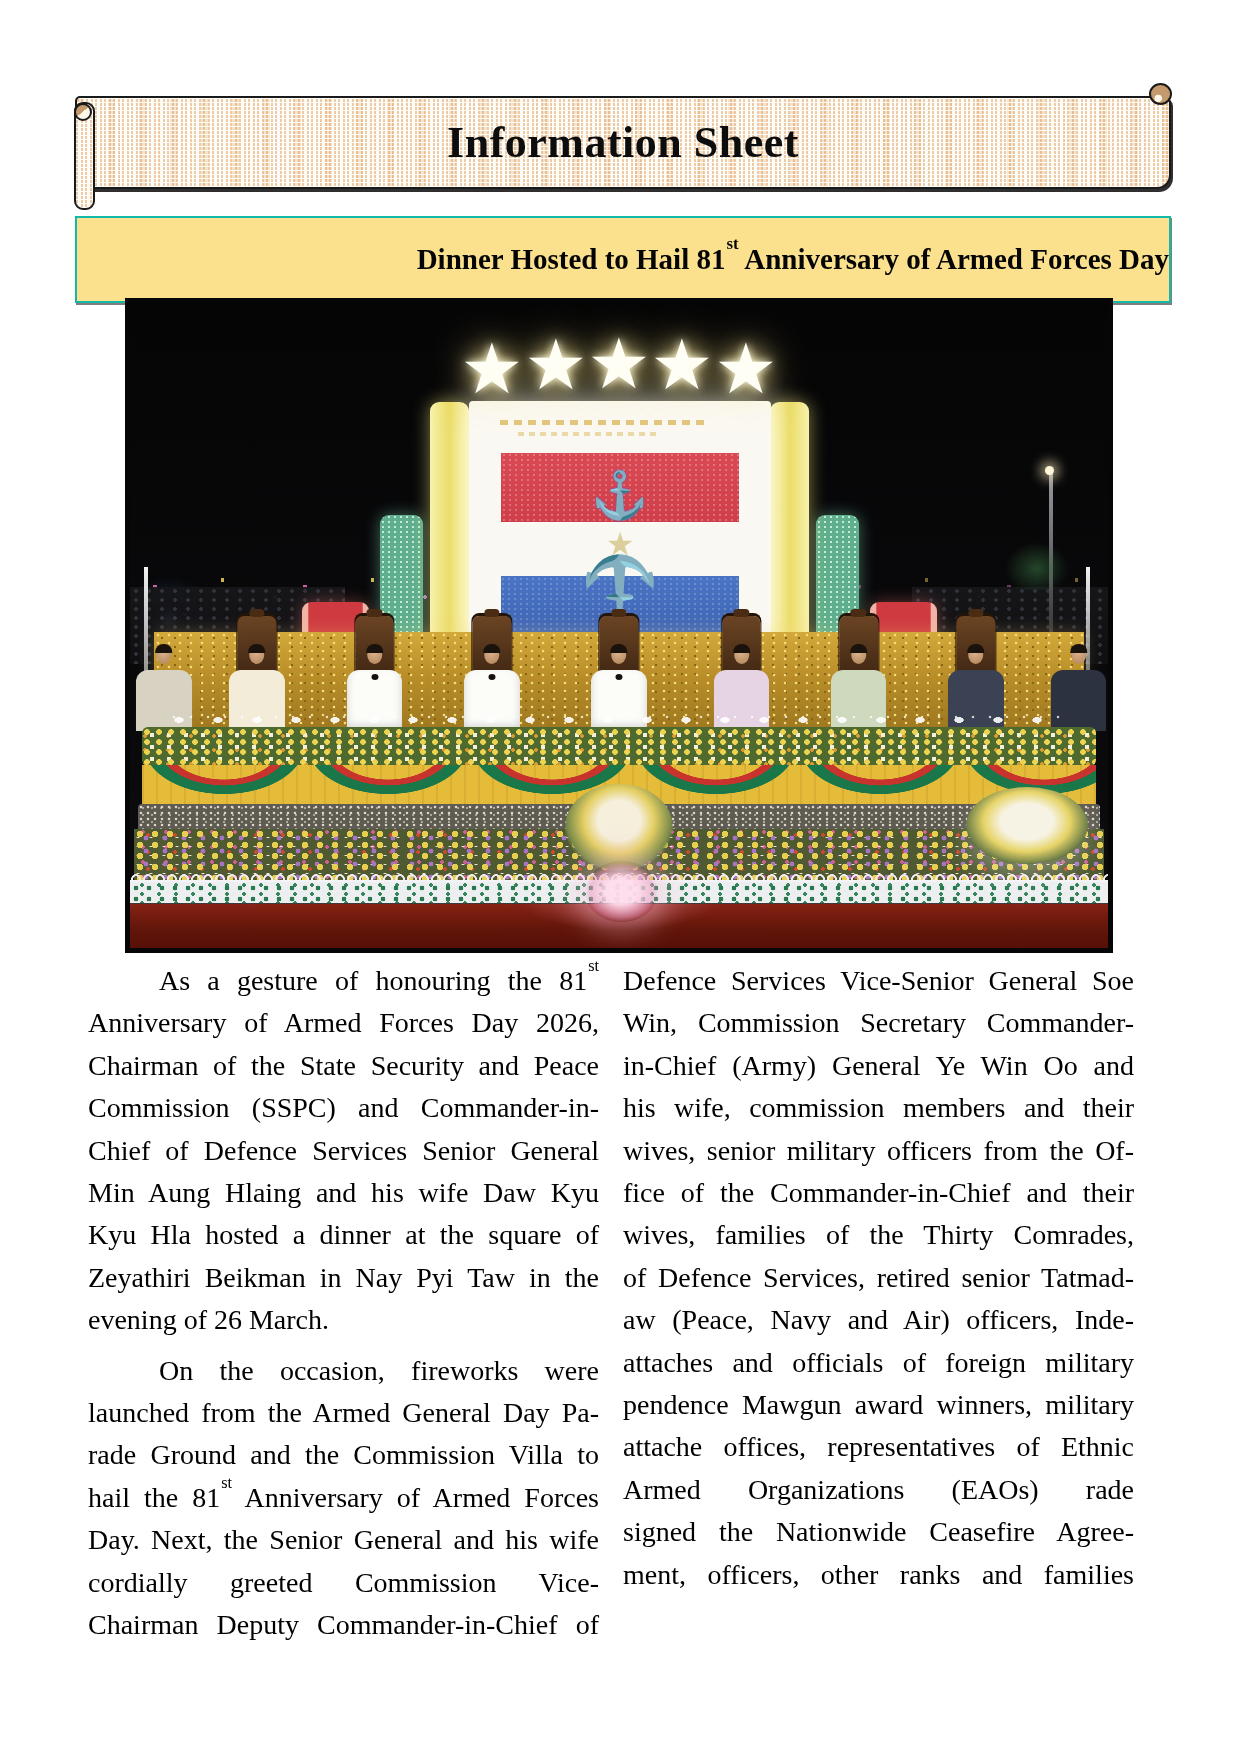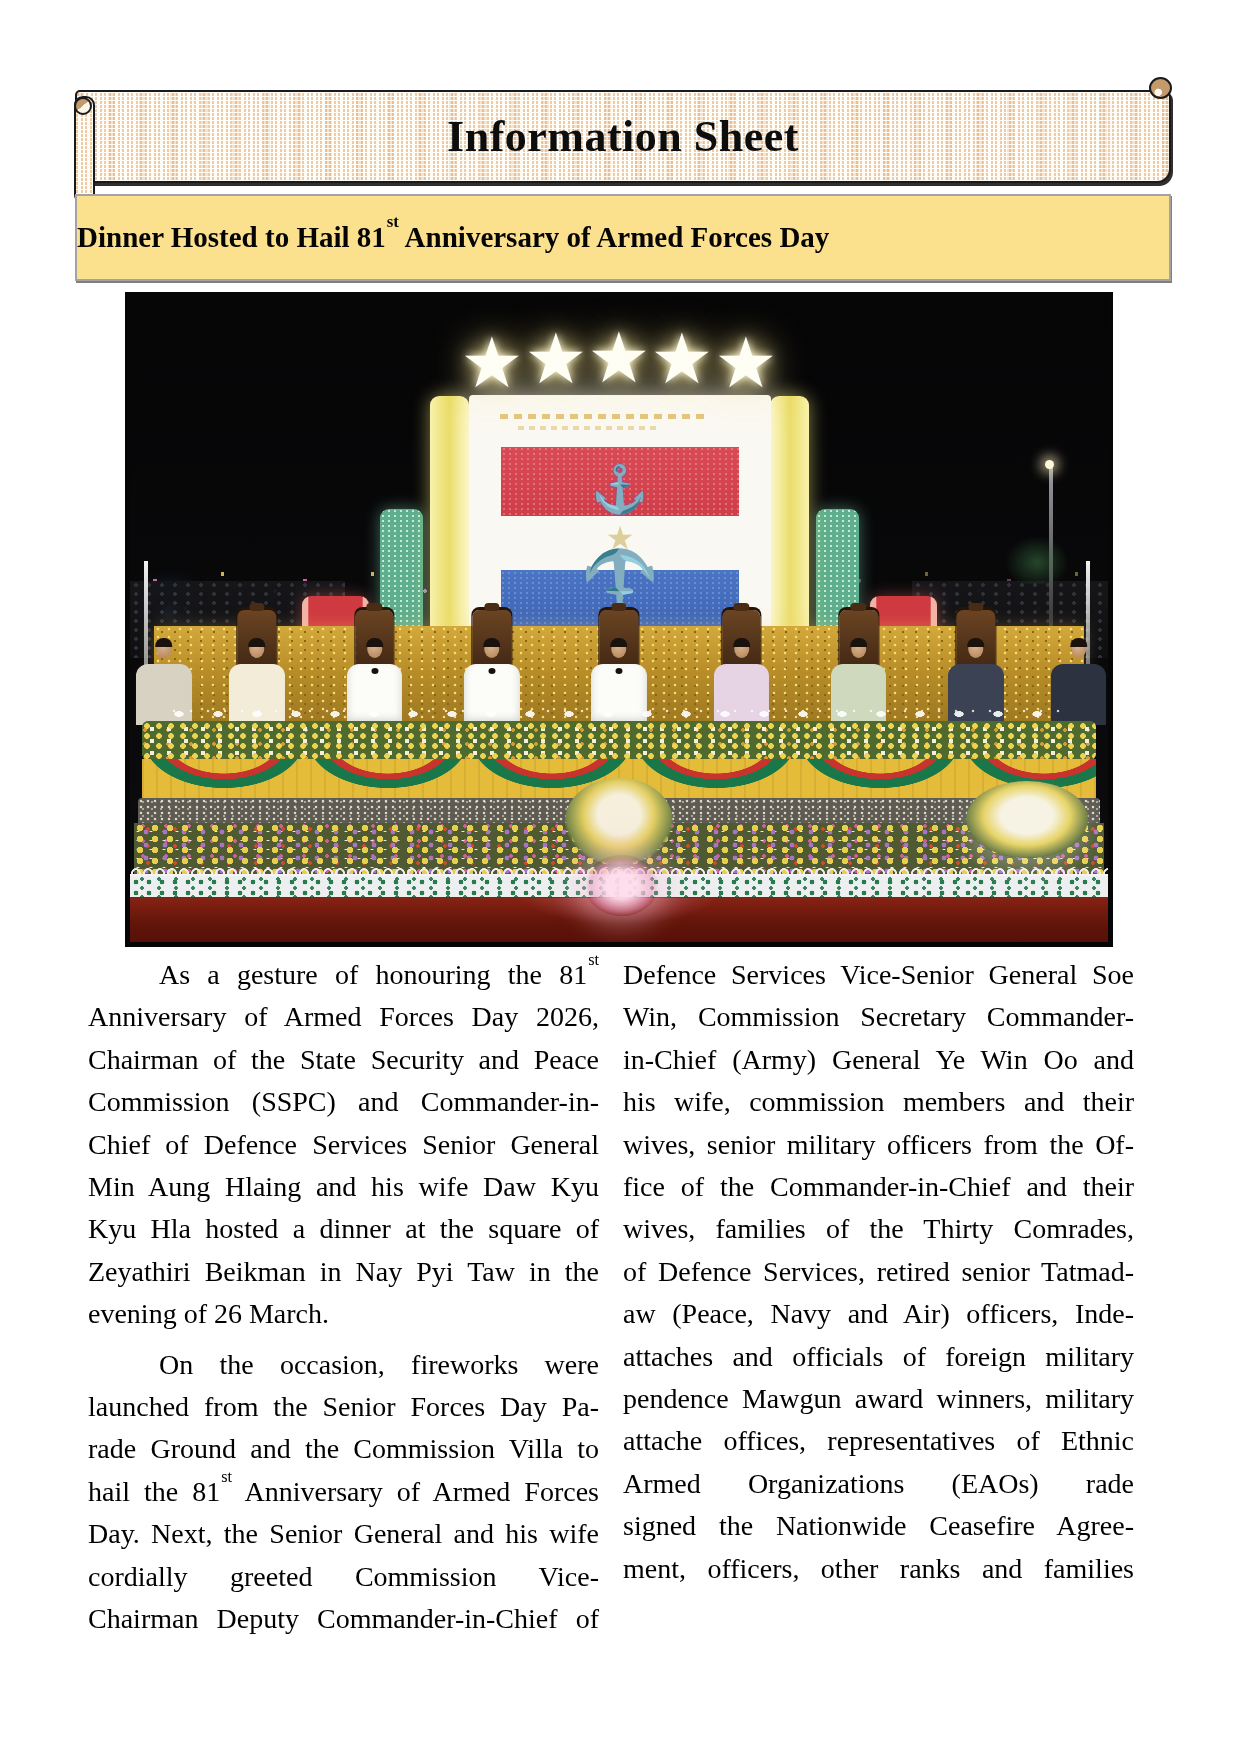--- a/index.html
+++ b/index.html
@@ -1,17 +1,17 @@
 <!DOCTYPE html>
 <html style="--headline_bg: #fbe18d; --banner_pattern_dot: #e7b27f; --flag_red: #d64752; --flag_blue: #4068bb; --emblem_navy: #16246e; --panel_yellow: #f2e98c; --panel_green: #5fae8d; --panel_red: #cf3a40; --gold_table: #c69c30; --carpet_red: #7c1d12; --star_glow: #ffeda0;"><head>
 <meta charset="utf-8">
 <style>
   html,body{margin:0;padding:0;background:#ffffff;}
   .page{position:relative;width:1241px;height:1690px;background:#fff;overflow:hidden;
-        font-family:"Liberation Serif", serif;color:#000;margin:2px auto;}
+        font-family:"Liberation Serif", serif;color:#000;margin:8px auto;}
 
   
   .banner{position:absolute;left:75px;top:88px;width:1092px;height:89px;
     border:2px solid #1a1a1a;border-radius:5px 7px 14px 8px;
     box-shadow:2px 3px 0 rgba(10,10,10,.85);
     background-color:#fffdf8;
     background-image:
       repeating-linear-gradient(0deg,#fffdf8 0 1.5px,rgba(255,253,248,0) 1.5px 4px),
       repeating-linear-gradient(90deg,rgba(223,160,103,.55) 0 2px,rgba(0,0,0,0) 2px 4.5px),
       repeating-linear-gradient(90deg,rgba(233,183,128,.38) 0 7px,rgba(0,0,0,0) 7px 31px);}
@@ -22,24 +22,24 @@
     background-color:#fffdf8;
     background-image:repeating-linear-gradient(0deg,#fffdf8 0 1.5px,rgba(0,0,0,0) 1.5px 4px),
       repeating-linear-gradient(90deg,rgba(223,160,103,.55) 0 2px,rgba(0,0,0,0) 2px 4.5px);}
   .banner-curl-knob{position:absolute;left:-2px;top:-1px;width:14px;height:14px;border-radius:50%;
     border:2px solid #1a1a1a;background:linear-gradient(140deg,#c49a6c 48%,#fdf6ea 49%);}
   .banner-knob-right{position:absolute;right:-3px;top:-15px;width:19px;height:18px;border-radius:50%;
     border:2px solid #1a1a1a;z-index:2;
     background:radial-gradient(circle at 38% 74%,#fdf6ea 0 3.5px,#c49a6c 4px);}
 
   
-  .headline-box{position:absolute;left:75px;top:192px;width:1092px;height:83px;
-    background:var(--headline_bg,#fbe18d);border:2px solid #a3a3a3;
+  .headline-box{position:absolute;left:75px;top:208px;width:1092px;height:83px;
+    background:var(--headline_bg,#fbe18d);border:2px solid #14b8a6;
     box-shadow:1px 2px 0 rgba(0,0,0,.5);
-    display:flex;align-items:center;justify-content:flex-start;}
+    display:flex;align-items:center;justify-content:flex-end;}
   .headline-text{font-size:29px;font-weight:bold;color:#050505;}
   sup{font-size:.58em;line-height:0;position:relative;top:-.55em;margin-left:1px;}
 
   
   .photo{position:absolute;left:125px;top:290px;width:988px;height:655px;box-sizing:border-box;
     border:5px solid #060606;background:#070708;overflow:hidden;}
   .photo *{position:absolute;}
   .sky{inset:0;background:linear-gradient(180deg,#050506 0%,#0a0a0c 70%,#0d0d10 100%);}
   .festoon-lights{left:1%;width:32%;top:40%;height:15%;opacity:.85;z-index:1;
     background-image:
@@ -329,21 +329,21 @@
           <div class="line">Chairman of the State Security and Peace</div>
           <div class="line">Commission (SSPC) and Commander-in-</div>
           <div class="line">Chief of Defence Services Senior General</div>
           <div class="line">Min Aung Hlaing and his wife Daw Kyu</div>
           <div class="line">Kyu Hla hosted a dinner at the square of</div>
           <div class="line">Zeyathiri Beikman in Nay Pyi Taw in the</div>
           <div class="line endline">evening of 26 March.</div>
         </div>
         <div class="para indent">
           <div class="line">On the occasion, fireworks were</div>
-          <div class="line">launched from the Senior Forces Day Pa-</div>
+          <div class="line">launched from the Armed General Day Pa-</div>
           <div class="line">rade Ground and the Commission Villa to</div>
           <div class="line">hail the 81<sup>st</sup> Anniversary of Armed Forces</div>
           <div class="line">Day. Next, the Senior General and his wife</div>
           <div class="line">cordially greeted Commission Vice-</div>
           <div class="line">Chairman Deputy Commander-in-Chief of</div>
         </div>
       </div>
       <div class="col">
         <div class="para">
           <div class="line">Defence Services Vice-Senior General Soe</div>

